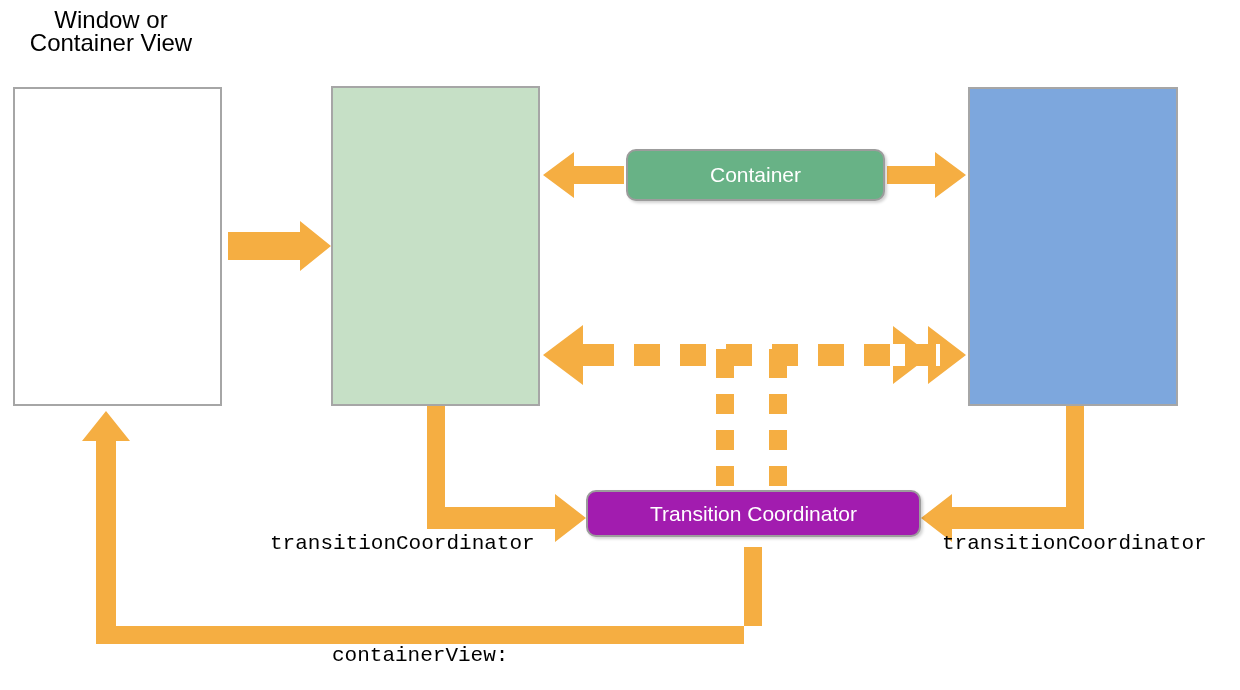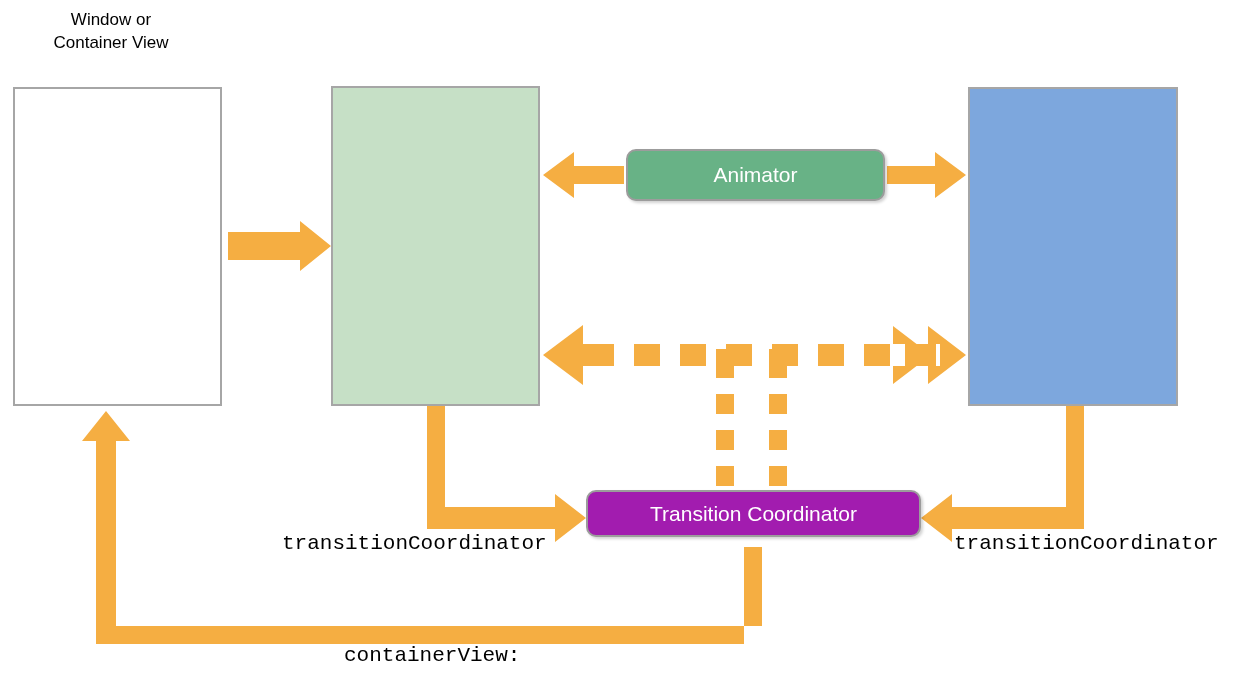--- a/index.html
+++ b/index.html
@@ -19,21 +19,21 @@
     position: absolute;
     left: 0;
     top: 0;
     width: 1240px;
     height: 690px;
   }
 
   .caption {
     position: absolute;
     font-family: "Liberation Sans", sans-serif;
-    font-size: 17px;
+    font-size: 24px;
     line-height: 23px;
     color: #000000;
     white-space: pre-line;
   }
   #window-caption {
     left: 26px;
     top: 8px;
     text-align: center;
     width: 170px;
   }
@@ -43,21 +43,20 @@
     text-align: center;
     width: 230px;
   }
 
   .mono-label {
     position: absolute;
     font-family: "Liberation Mono", "DejaVu Sans Mono", monospace;
     font-size: 21px;
     color: #000000;
     white-space: nowrap;
-    margin-left: 12px;
   }
   #label-tc-left  { left: 270px; top: 532px; }
   #label-tc-right { left: 942px; top: 532px; }
   #label-container-view { left: 332px; top: 644px; }
 
   .node-box {
     position: absolute;
     box-sizing: border-box;
   }
   #box-window {
@@ -185,21 +184,21 @@
     </g>
   </svg>
 
   <div class="node-box" id="box-window"></div>
 
   <div class="node-box" id="box-green"></div>
 
   <div class="node-box" id="box-blue"></div>
 
   <div class="pill-box" id="box-animator">
-    <span class="pill-label">Animator</span>
+    <span class="pill-label">Container</span>
   </div>
 
   <div class="pill-box" id="box-coordinator">
     <span class="pill-label">Transition Coordinator</span>
   </div>
 
   <div class="caption" id="window-caption">Window or
 Container View</div>
 
 

